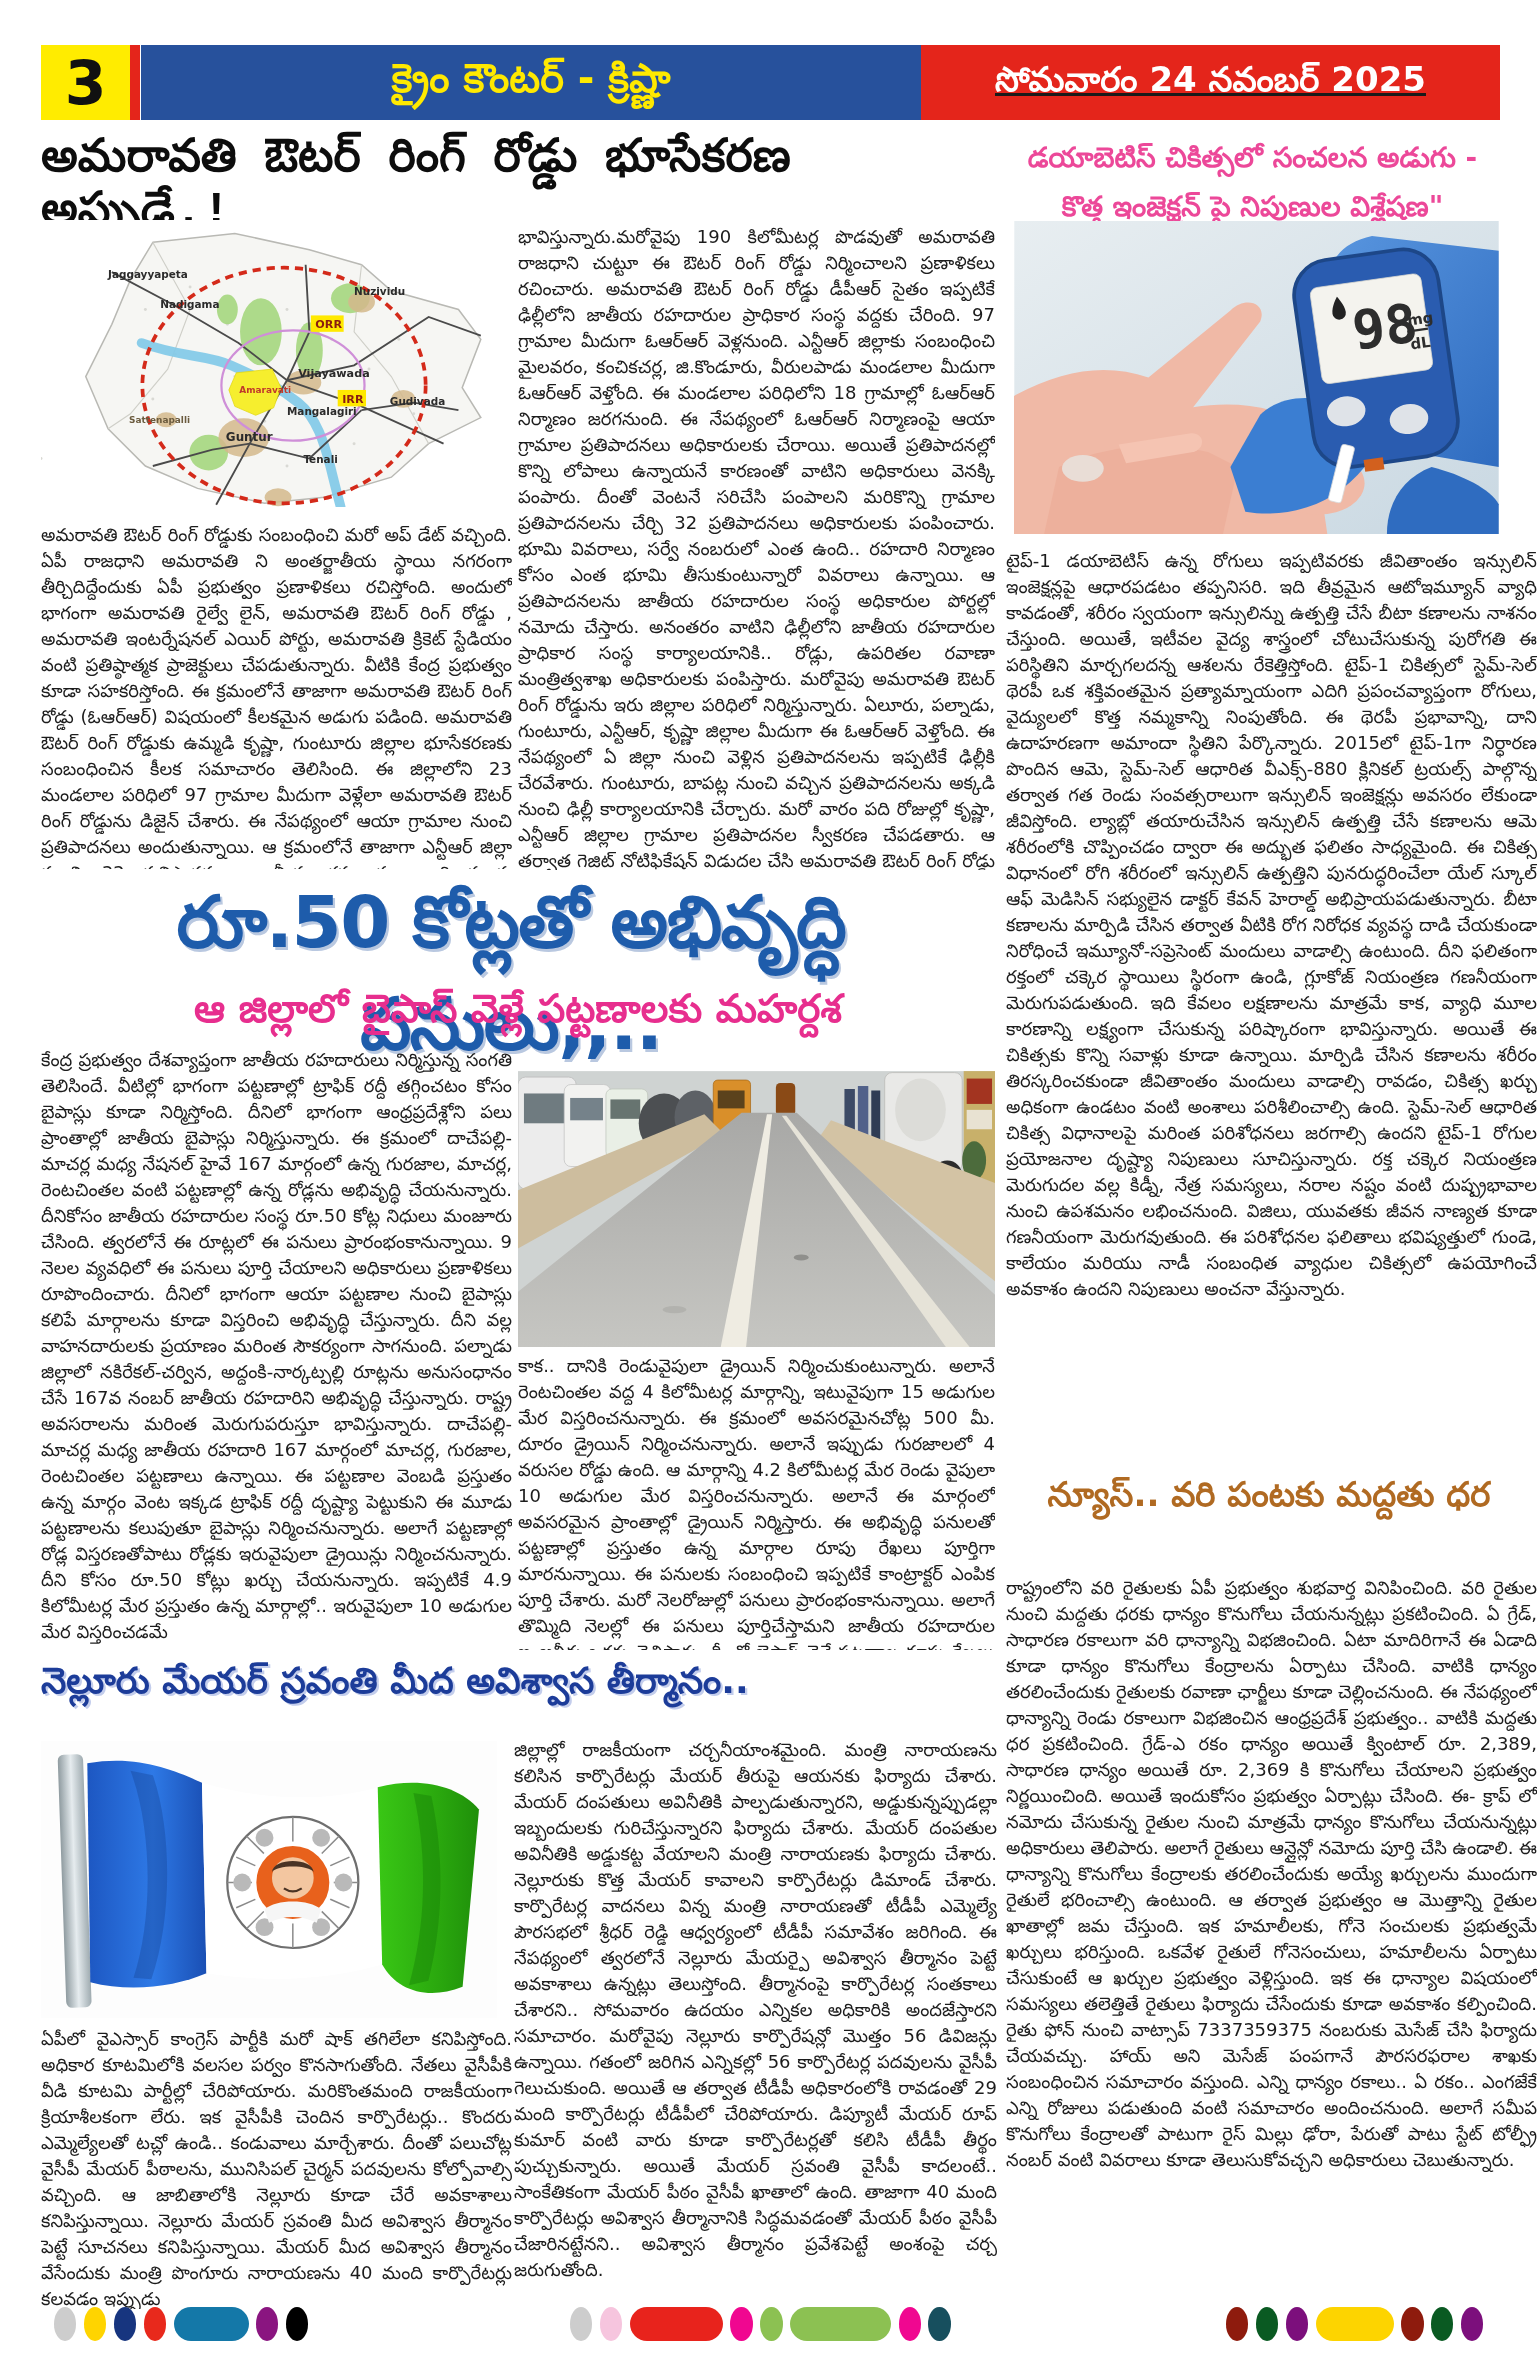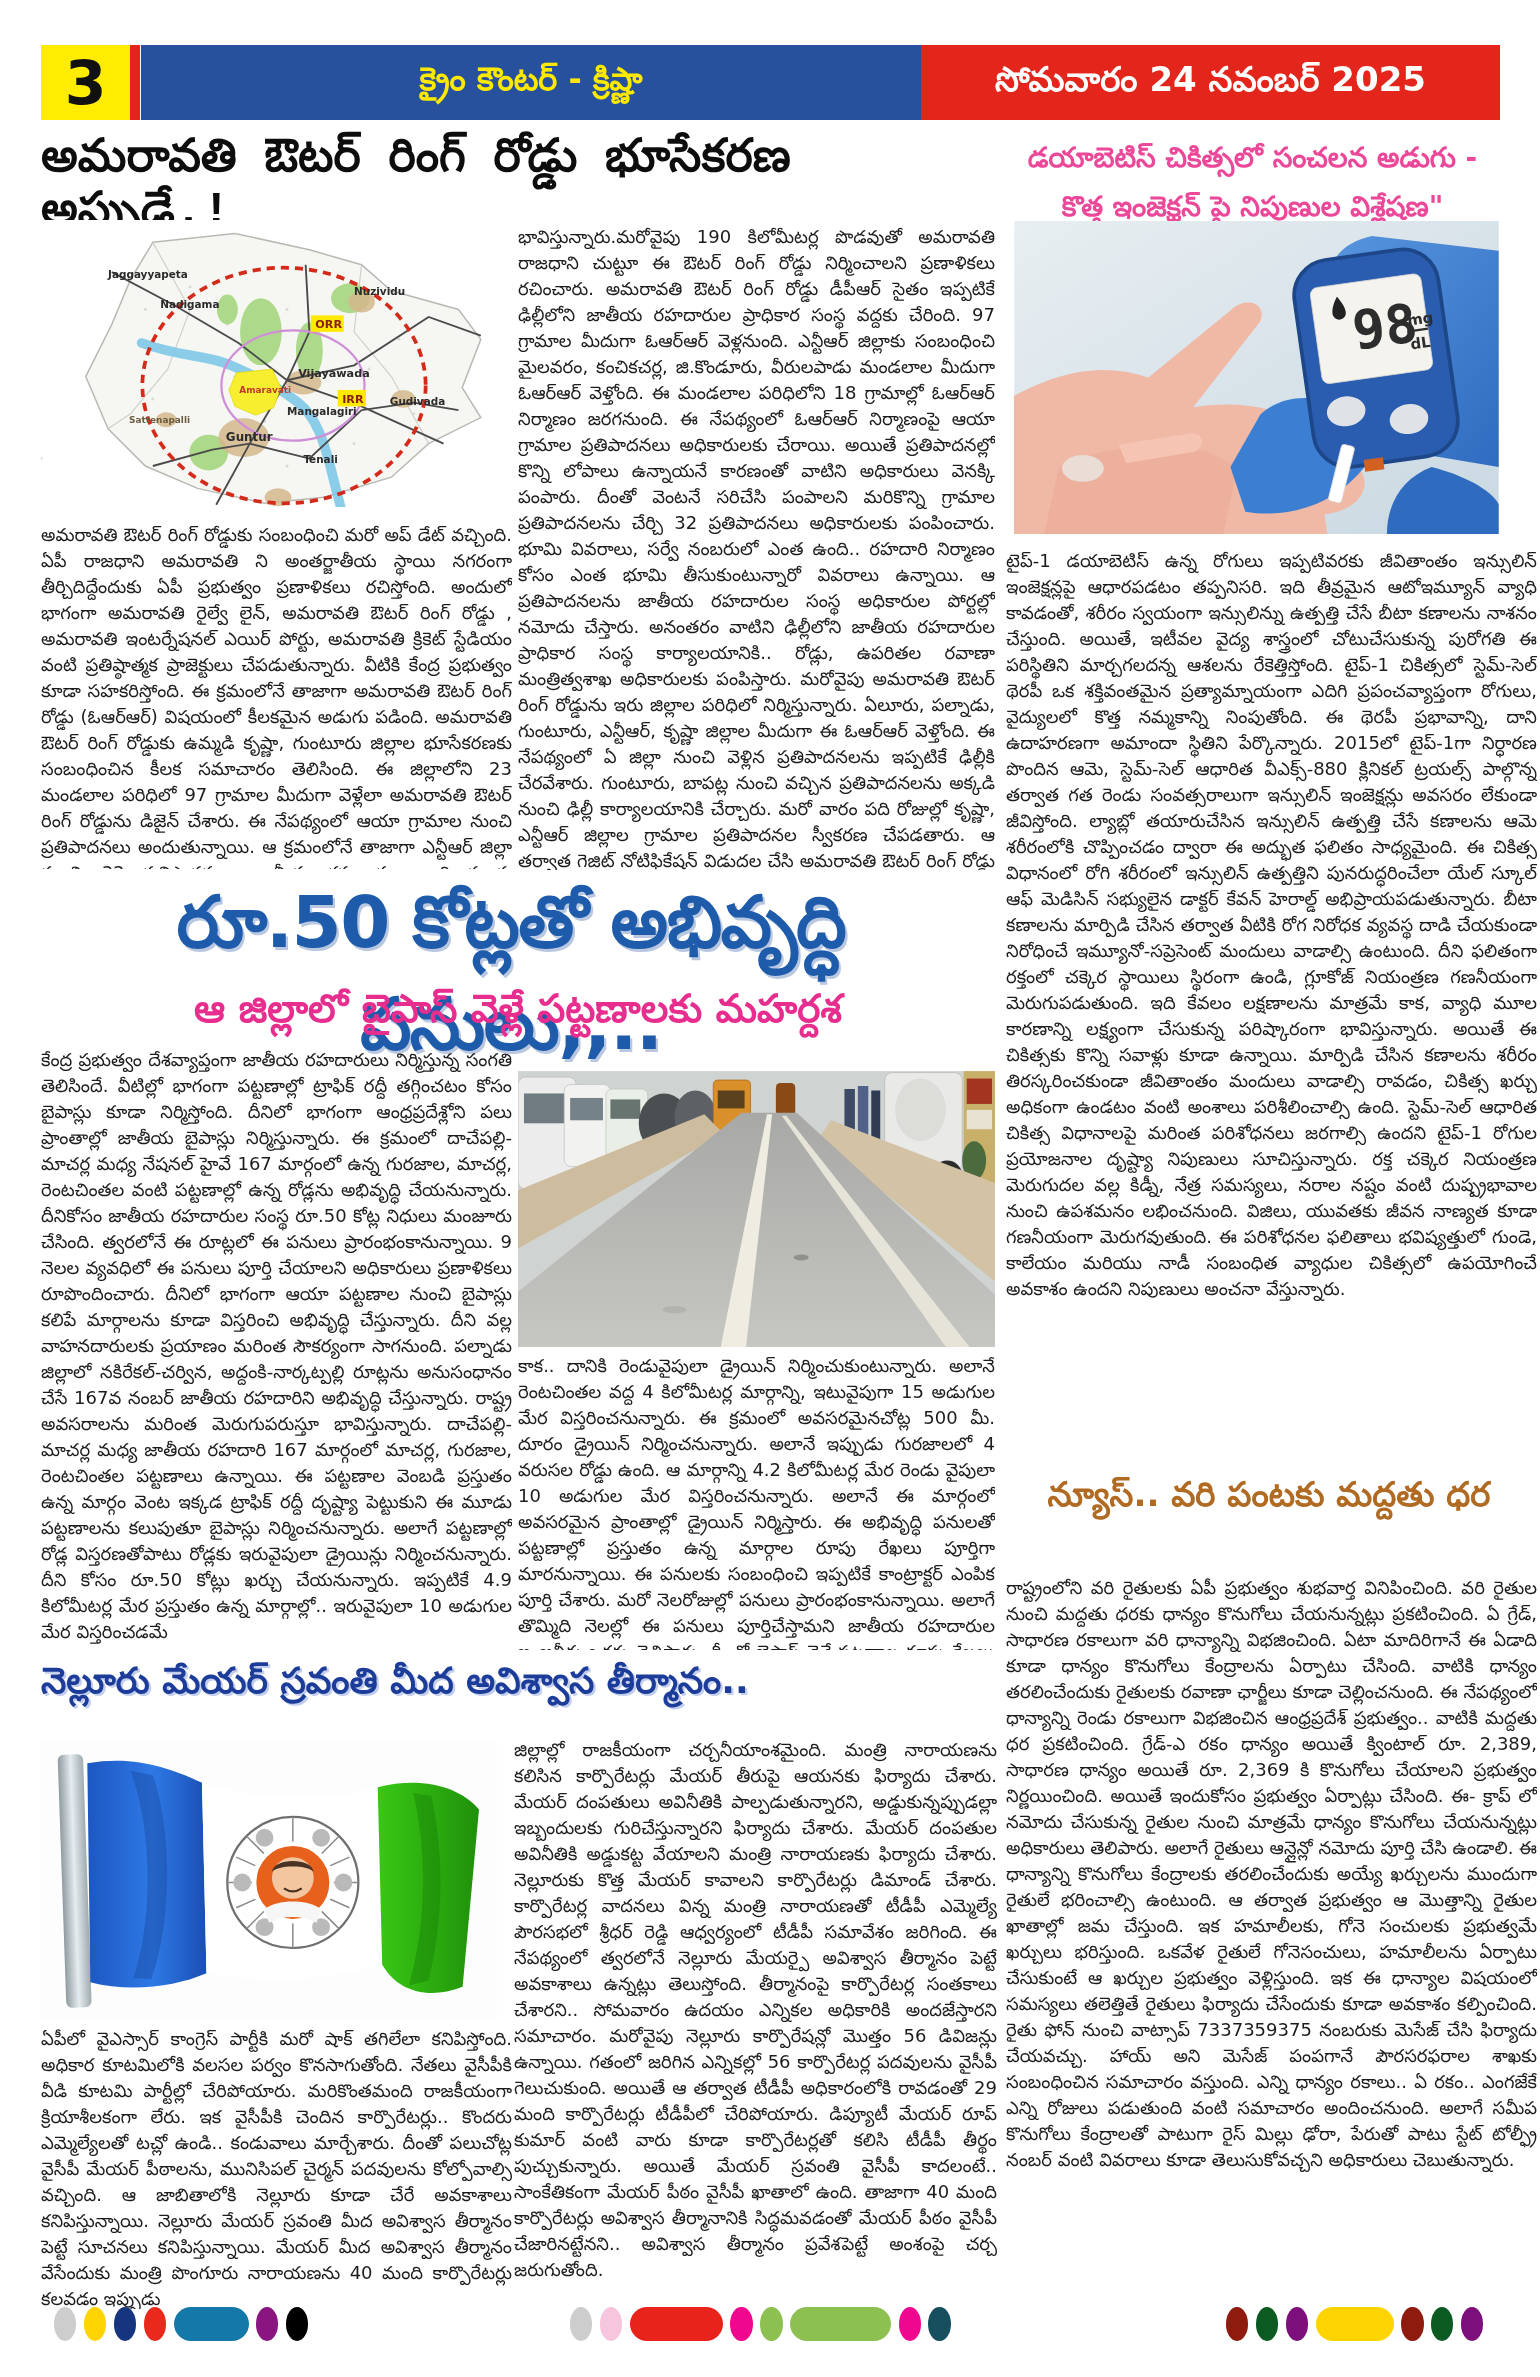--- a/index.html
+++ b/index.html
@@ -2,22 +2,22 @@
 <html style="font-size:12px"><head>
 <meta charset="utf-8">
 <style>
   html,body{margin:0;padding:0;background:#ffffff;}
   body{width:1541px;height:2377px;position:relative;font-family:"DejaVu Sans","Liberation Sans",sans-serif;color:#1a1a1a;}
   .abs{position:absolute;}
   
   .pageno{left:41px;top:45px;width:89px;height:75px;background:#ffec00;display:flex;align-items:center;justify-content:center;font-size:60px;font-weight:bold;color:#111;}
   .redstripe{left:130px;top:45px;width:10.4px;height:75px;background:#e4251b;}
   .bluebar{left:141px;top:45px;width:780px;height:75px;background:#27519c;display:flex;align-items:center;justify-content:center;}
-  .bluebar span{color:#ffe900;font-size:32px;font-weight:bold;}
-  .datebar{left:921px;top:45px;width:579px;height:75px;background:#e4251b;display:flex;align-items:center;justify-content:center;}
+  .bluebar span{color:#ffe900;font-size:40px;font-weight:bold;}
+  .datebar{left:921px;top:45px;width:579px;height:75px;background:#e4251b;display:flex;align-items:center;justify-content:center;text-decoration:underline;}
   .datebar span{color:#ffffff;font-size:34px;font-weight:bold;}
   
   .h-main{left:41px;top:133px;width:958px;font-size:46px;font-weight:bold;color:#0d0d0d;line-height:1.15;font-family:Liberation Mono, monospace;}
   .h-red{left:1003px;top:133px;width:499px;font-size:28px;font-weight:bold;color:#ec4899;text-align:center;line-height:1.75;}
   .h-blue-big{left:22.4px;top:880px;width:977px;font-size:72px;font-weight:bold;color:#1e5cab;text-align:center;text-shadow:2.2px 3px 0 #b9c8e0;letter-spacing:-1.5px;}
   .h-pink{left:41px;top:986px;width:954px;font-size:39px;font-weight:bold;color:#e72e8e;text-align:center;}
   .h-nellore{left:41px;top:1660px;width:958px;font-size:36px;font-weight:bold;color:#1c3c99;text-shadow:2.2px 2.2px 0 #c3cdec;}
   .h-rice{left:1006px;top:1467px;width:526px;font-size:34px;font-weight:bold;color:#b06a22;text-align:center;line-height:1.6;}
   
   .coltext{font-size:18px;line-height:26px;text-align:justify;color:#1c1c1c;overflow:hidden;word-break:break-word;}

